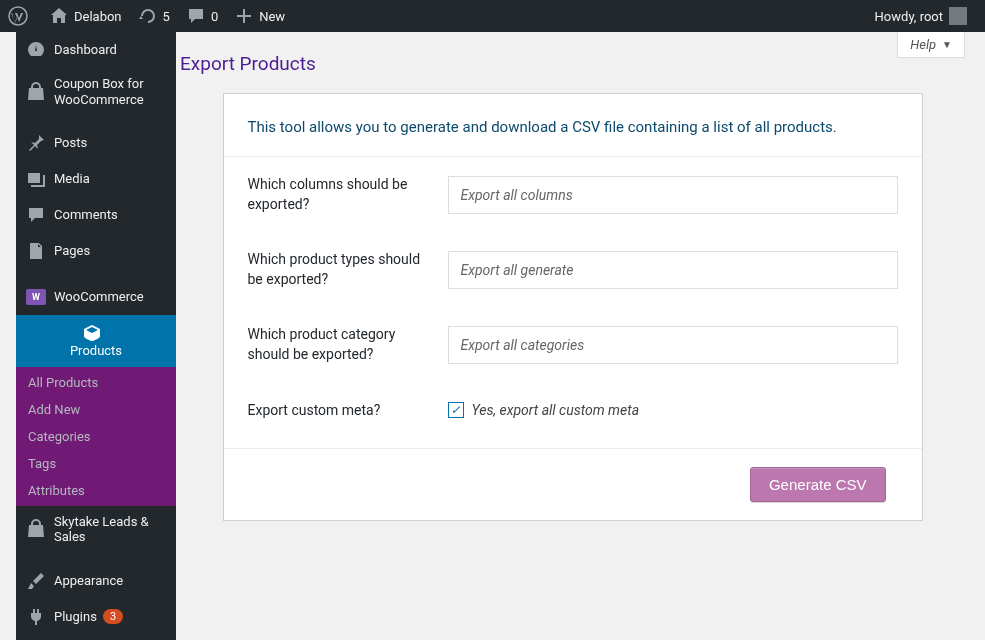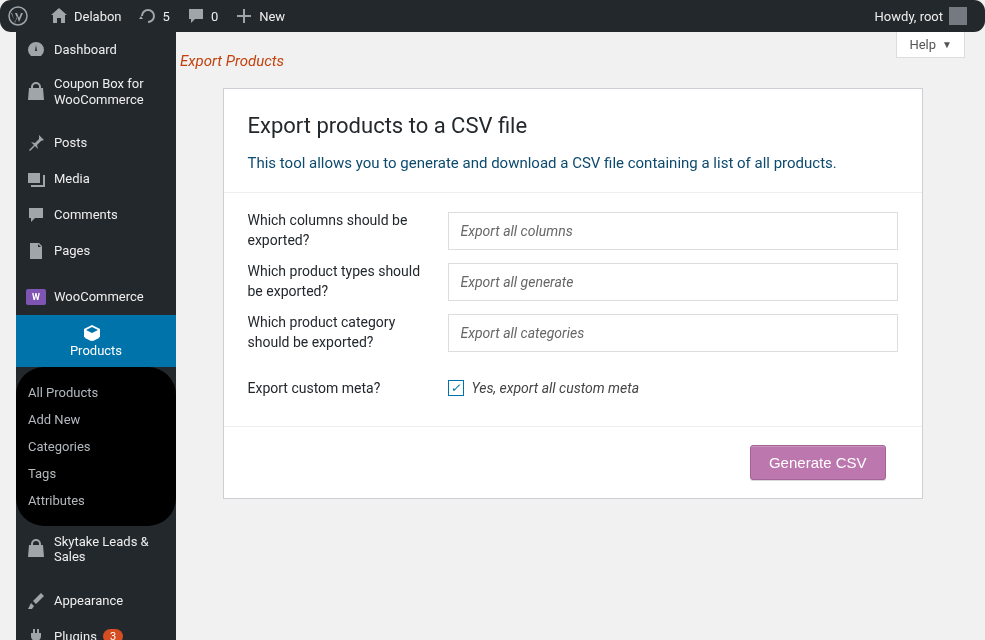--- a/index.html
+++ b/index.html
@@ -1,51 +1,51 @@
 <!DOCTYPE html>
 <html><head>
 <meta charset="utf-8">
 <style>
 * { margin: 0; padding: 0; box-sizing: border-box; }
 body { font-family: -apple-system, BlinkMacSystemFont, "Segoe UI", Roboto, Helvetica, Arial, sans-serif; font-size: 13px; background: #f1f1f1; color: #444; width: 985px; height: 640px; overflow: hidden; }
 
 
-.admin-bar { height: 32px; background: #23282d; color: #eee; display: flex; align-items: center; justify-content: space-between; padding: 0 10px 0 0; font-size: 13px; border-radius: 11px; }
+.admin-bar { height: 32px; background: #23282d; color: #eee; display: flex; align-items: center; justify-content: space-between; padding: 0 10px 0 0; font-size: 13px; }
 .admin-bar-left, .admin-bar-right { display: flex; align-items: center; height: 100%; }
 .admin-bar-item { display: flex; align-items: center; height: 100%; padding: 0 8px; color: #eee; cursor: pointer; }
 .admin-bar-item .ic { width: 20px; height: 20px; display: inline-flex; align-items: center; justify-content: center; margin-right: 5px; }
 .admin-bar-item .ic svg { fill: #a0a5aa; }
 .admin-bar-item span.txt { color: #eee; }
 .avatar-sq { width: 18px; height: 18px; background: #747a80; margin-left: 6px; }
 
 
 .sidebar { position: absolute; top: 32px; left: 16px; width: 160px; height: 608px; background: #23282d; color: #eee; }
 .menu-item { display: flex; align-items: center; padding: 8px 10px; color: #eee; cursor: pointer; position: relative; }
 .menu-item .mic { width: 20px; height: 20px; display: flex; align-items: center; justify-content: center; margin-right: 8px; }
 .menu-item .mic svg { fill: #a0a5aa; width: 20px; height: 20px; }
 .menu-item.active { background: #0073aa; color: #fff; flex-direction: column; }
 .menu-item.active .mic svg { fill: #fff; }
 .menu-item.active::after { content: ""; position: absolute; right: -8px; top: 50%; margin-top: -8px; border: 8px solid transparent; border-right-color: #f1f1f1; }
-.submenu { background: #000000; padding: 12px 0; border-radius: 28px; }
+.submenu { background: #701a75; padding: 2px 0; }
 .submenu-item { padding: 6px 12px; color: #b4b9be; cursor: pointer; font-size: 13px; }
 .badge { background: #d54e21; color: #fff; border-radius: 10px; padding: 1px 7px; font-size: 11px; margin-left: 6px; }
 .menu-label { line-height: 1.2; }
 
 
 .content { position: absolute; left: 160px; top: 32px; right: 0; bottom: 0; padding: 0 20px; }
-.help-tab { position: absolute; right: 20px; top: 0; border: 1px solid #ddd; border-top: none; background: #fff; padding: 5px 12px; font-size: 13px; color: #555; cursor: pointer; display: flex; align-items: center; }
+.help-tab { position: absolute; right: 20px; top: 0; border: 1px solid #ddd; border-top: none; background: #fff; padding: 5px 12px; font-size: 13px; color: #555; cursor: pointer; display: flex; align-items: center; font-style: italic; }
 .help-tab .tri { margin-left: 6px; font-size: 10px; }
-h1.page-title { font-size: 15px; font-weight: 400; padding: 20px 0 18px; color: #c2410c; font-style: italic; }
+h1.page-title { font-size: 19px; font-weight: 400; padding: 20px 0 18px; color: #4c1d95; }
 
 .box { background: #fff; border: 1px solid #ccd0d4; margin: 0 auto; max-width: 700px; }
 .box-head { padding: 24px 24px 20px; border-bottom: 1px solid #eee; }
 .box-head h2 { font-size: 22px; font-weight: 400; color: #23282d; margin-bottom: 16px; }
 .box-head p { font-size: 15px; color: #0c4a6e; }
 .box-body { padding: 18px 24px; }
-.row { display: flex; align-items: center; margin-bottom: 12px; }
+.row { display: flex; align-items: center; margin-bottom: 36px; }
 .row:last-child { margin-bottom: 10px; margin-top: 26px; }
 .row-label { width: 200px; font-size: 14px; color: #23282d; padding-right: 16px; line-height: 1.4; }
 .row-field { flex: 1; font-style: italic; }
 .pseudo-select { border: 1px solid #ddd; padding: 10px 12px; font-size: 14px; color: #666; background: #fff; cursor: text; }
 .chk-wrap { display: flex; align-items: center; font-size: 14px; }
 .chk { width: 16px; height: 16px; border: 1px solid #0073aa; margin-right: 8px; display: inline-flex; align-items: center; justify-content: center; font-size: 12px; color: #0073aa; }
 .box-foot { padding: 18px 36px; border-top: 1px solid #eee; text-align: right; }
 .btn-primary { background: #bb77ae; border: 1px solid #a36597; color: #fff; border-radius: 3px; padding: 8px 18px; font-size: 15px; cursor: pointer; box-shadow: inset 0 1px 0 rgba(255,255,255,0.2), 0 1px 0 rgba(0,0,0,0.15); }
 
 .woo-badge { background: #7f54b3; color: #fff; font-size: 9px; font-weight: 700; border-radius: 2px; padding: 2px 3px; display: inline-flex; align-items: center; justify-content: center; width: 20px; height: 16px;}
@@ -203,21 +203,20 @@
 
 <div class="content">
   <div class="help-tab">
     <span>Help</span>
     <span class="tri">▼</span>
   </div>
   <h1 class="page-title">Export Products</h1>
 
   <div class="box">
     <div class="box-head">
-      <h2>Export products to a CSV file</h2>
       <p>This tool allows you to generate and download a CSV file containing a list of all products.</p>
     </div>
     <div class="box-body">
       <div class="row">
         <div class="row-label">Which columns should be exported?</div>
         <div class="row-field">
             <div class="pseudo-select">Export all columns</div>
           </div>
       </div>
       <div class="row">

